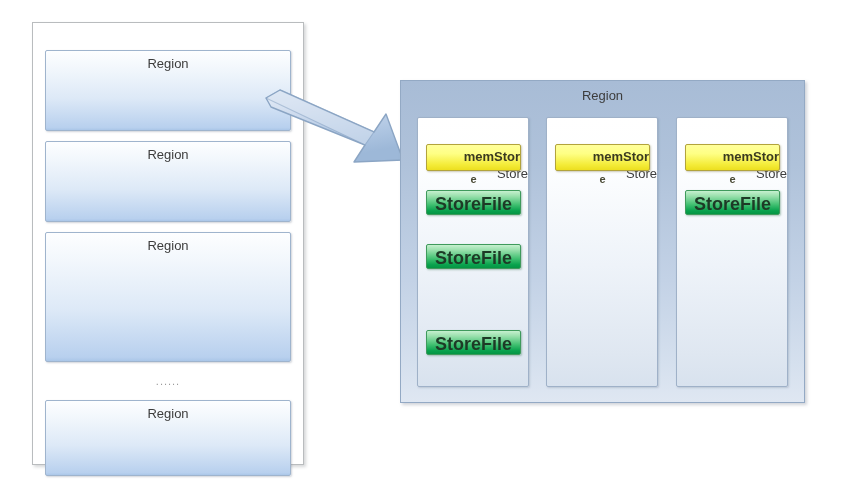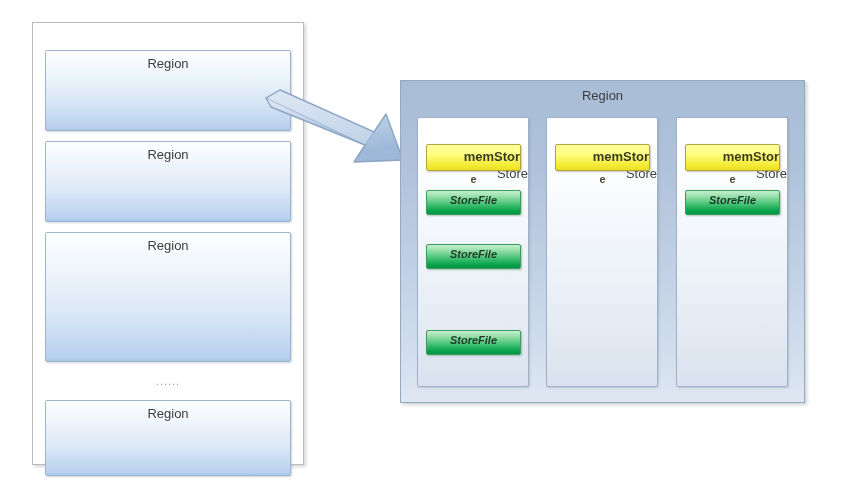--- a/index.html
+++ b/index.html
@@ -178,25 +178,24 @@
     border: 1px solid #3f9a5c;
     border-radius: 2px;
     background: linear-gradient(to bottom, #c6f0cf 0%, #9ae0ad 22%, #44c173 58%, #0aa34e 85%, #049544 100%);
     box-shadow: 1px 1px 2px rgba(60,120,85,0.40);
   }
   .storefile-box .sflabel {
     position: absolute;
     left: 0; top: 3px;
     width: 100%;
     text-align: center;
-    font-size: 11px;
+    font-size: 18px;
     font-weight: bold;
     color: #1d3a26;
     white-space: nowrap;
-    font-style: italic;
   }
 
   
   #sf-0-0 { top: 72px; }
   #sf-0-1 { top: 126px; }
   #sf-0-2 { top: 212px; }
   
   #sf-2-0 { top: 72px; }
 </style>
 </head>

